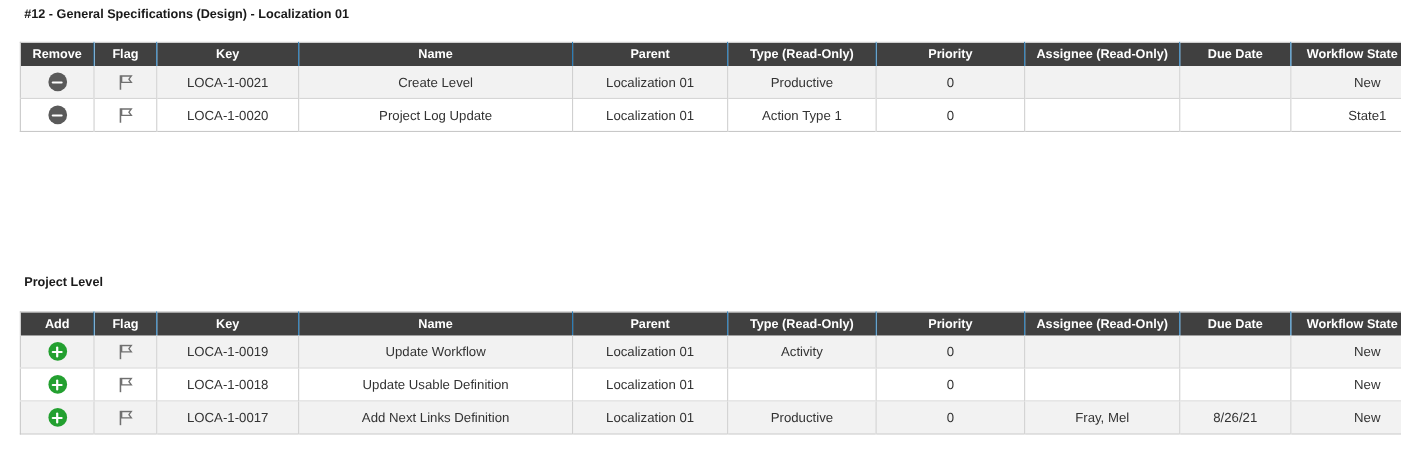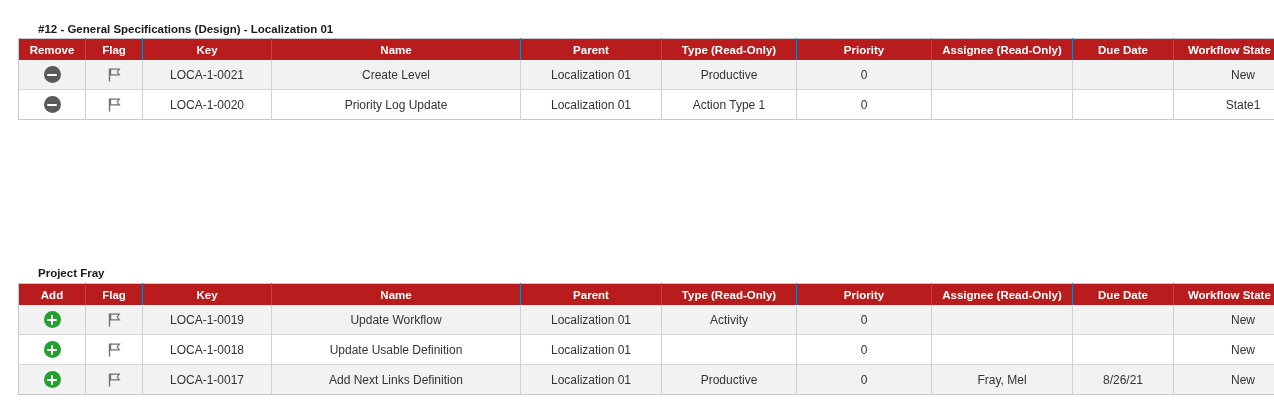--- a/index.html
+++ b/index.html
@@ -19,21 +19,21 @@
     position: relative;
     width: 1274px;
     height: 415px;
     box-sizing: border-box;
     padding: 0 18px;
   }
   .section-title {
     font-size: 11.5px;
     font-weight: bold;
     color: #1a1a1a;
-    margin: 16px;
+    margin: 0;
     padding: 0;
     text-align: right;
   }
   .title-top {
     position: absolute;
     left: 22px;
     top: 7px;
   }
   .title-mid {
     position: absolute;
@@ -43,21 +43,21 @@
   table.grid {
     position: absolute;
     border-collapse: collapse;
     table-layout: fixed;
     background: #ffffff;
     border: 1px solid #c8c8c8;
   }
   table.grid.top { left: 18px; top: 38px; width: 1238px; }
   table.grid.bottom { left: 18px; top: 283px; width: 1238px; }
   table.grid thead th {
-    background: #b91c1c;
+    background: #404040;
     color: #ffffff;
     font-size: 11.5px;
     font-weight: bold;
     height: 21px;
     padding: 0 4px;
     text-align: center;
     border-right: 1px solid #2a7cb6;
     white-space: nowrap;
     overflow: hidden;
   }
@@ -195,33 +195,33 @@
         </td>
         <td class="c-flag">
           <span class="icon-btn">
             <svg class="flag-icon" width="13" height="14" viewBox="0 0 13 14">
                 <path d="M1.5 0.5 V13.5" stroke="#707070" stroke-width="1.4" fill="none"></path>
                 <path d="M2.6 1.1 H11.4 L9.2 4.0 L11.4 6.9 H2.6 Z" fill="none" stroke="#707070" stroke-width="1.2"></path>
               </svg>
           </span>
         </td>
         <td class="c-key">LOCA-1-0020</td>
-        <td class="c-name left-align">Priority Log Update</td>
+        <td class="c-name left-align">Project Log Update</td>
         <td class="c-parent">Localization 01</td>
         <td class="c-type">Action Type 1</td>
         <td class="c-priority">0</td>
         <td class="c-assignee"></td>
         <td class="c-due"></td>
         <td class="c-state">State1</td>
 
       </tr>
     </tbody>
   </table>
 
-  <div class="section-title title-mid">Project Fray</div>
+  <div class="section-title title-mid">Project Level</div>
 
   <table class="grid bottom">
     <thead>
       <tr>
         <th class="c-act">Add</th>
         <th class="c-flag">Flag</th>
         <th class="c-key">Key</th>
         <th class="c-name">Name</th>
         <th class="c-parent">Parent</th>
         <th class="c-type">Type (Read-Only)</th>

